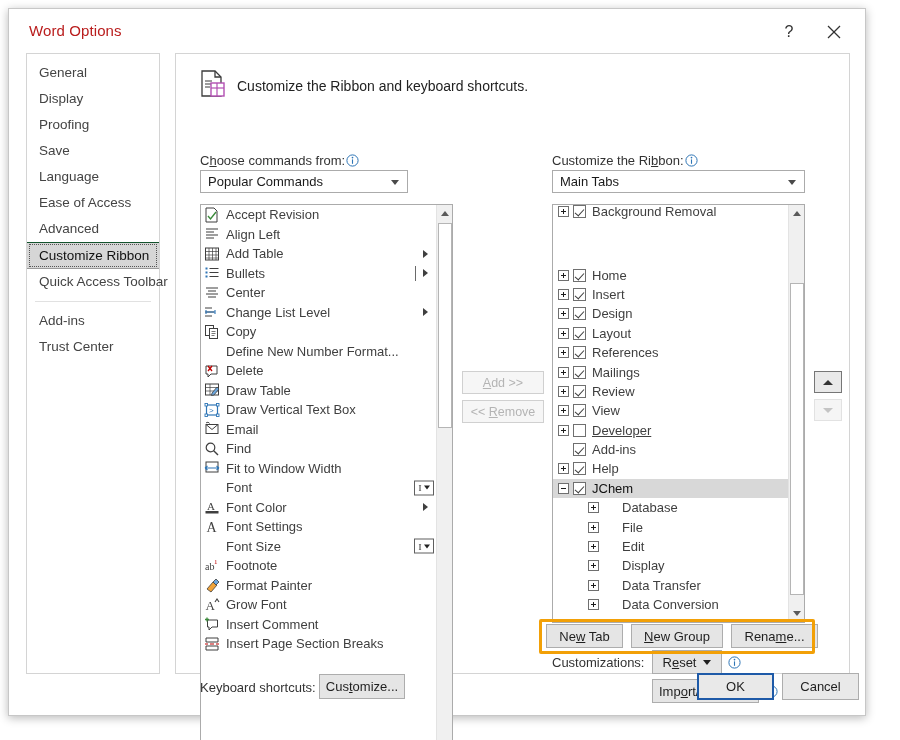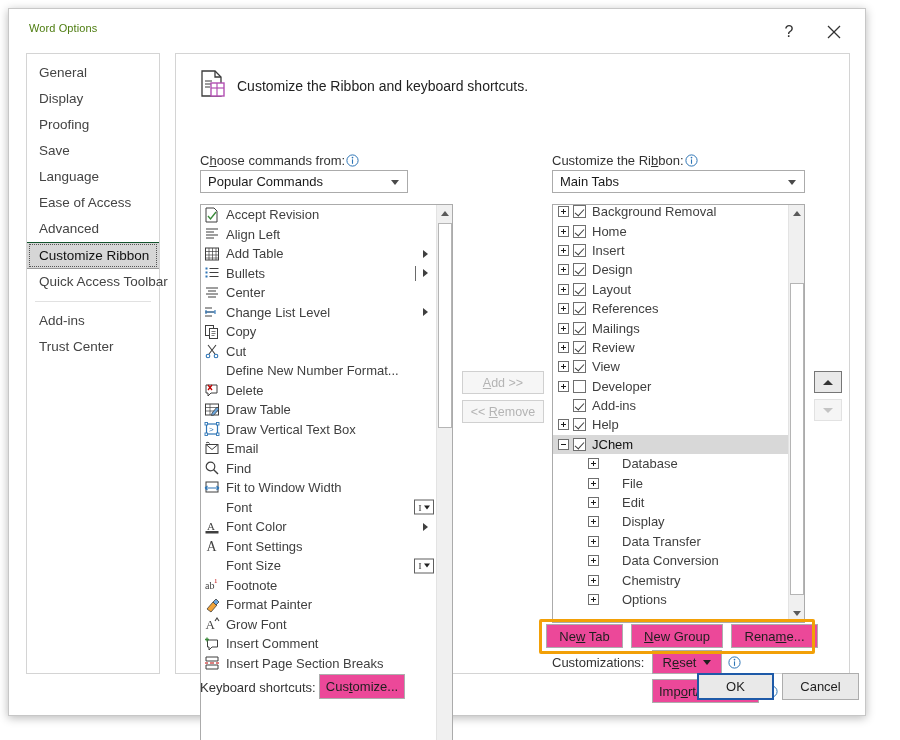--- a/index.html
+++ b/index.html
@@ -23,21 +23,21 @@
   }
 
   
   #titlebar {
     position: absolute; left: 0; top: 0;
     width: 100%; height: 44px;
     background: #ffffff;
   }
   #title-text {
     position: absolute; left: 20px; top: 13px;
-    font-size: 11px; color: #4d7c0f;
+    font-size: 15px; color: #b91c1c;
     letter-spacing: .1px;
   }
   .tb-btn {
     position: absolute; top: 8px;
     width: 42px; height: 30px;
     display: flex; align-items: center; justify-content: center;
     color: #333; background: transparent;
     border: none; cursor: default;
   }
   #help-btn { right: 55px; font-size: 16px; }
@@ -262,21 +262,21 @@
     width: 0; height: 0;
     border-left: 5px solid transparent;
     border-right: 5px solid transparent;
     border-top: 5px solid #333;
   }
   .tri-down.dis { border-top-color: #c4c4c4; }
 
   
   .btn {
     position: absolute;
-    background: #ec4899;
+    background: #e5e5e5;
     border: 1px solid #adadad;
     font-size: 13px; color: #1f1f1f;
     display: flex; align-items: center; justify-content: center;
     white-space: nowrap;
   }
   .btn .acc { text-decoration: underline; }
   .btn .dd {
     margin-left: 7px;
     width: 0; height: 0;
     border-left: 4.5px solid transparent;
@@ -454,30 +454,20 @@
             <span class="ico">
               <svg width="16" height="16" viewBox="0 0 16 16">
                 <rect x="1.5" y="1.5" width="8" height="10" fill="#fff" stroke="#3f3f3f" stroke-width="1"></rect>
                 <rect x="5.5" y="4.5" width="8" height="10" fill="#fff" stroke="#3f3f3f" stroke-width="1"></rect>
                 <path d="M7.5 7.5h4M7.5 9.5h4M7.5 11.5h3" stroke="#3f3f3f" stroke-width=".7"></path>
               </svg>
             </span>
             <span>Copy</span>
           </div>
           <div class="row">
-            <span class="ico">
-              <svg width="16" height="16" viewBox="0 0 16 16">
-                <path d="M4 2l7 9M12 2L5 11" stroke="#3f3f3f" stroke-width="1.1"></path>
-                <circle cx="4" cy="13" r="1.8" fill="none" stroke="#2e75b6" stroke-width="1.1"></circle>
-                <circle cx="12" cy="13" r="1.8" fill="none" stroke="#2e75b6" stroke-width="1.1"></circle>
-              </svg>
-            </span>
-            <span>Cut</span>
-          </div>
-          <div class="row">
             <span class="ico"></span>
             <span>Define New Number Format...</span>
           </div>
           <div class="row">
             <span class="ico">
               <svg width="16" height="16" viewBox="0 0 16 16">
                 <path d="M2 3h11v8H7l-3 3v-3H2z" fill="#fff" stroke="#3f3f3f" stroke-width="1"></path>
                 <path d="M4 3l4 5M8 3l-4 5" stroke="#c00000" stroke-width="1.3"></path>
               </svg>
             </span>
@@ -633,21 +623,21 @@
       <span>&lt;&lt; <span class="acc">R</span>emove</span>
     </div>
 
     <div class="listbox" style="left:376px; top:150px; width:253px; height:419px;">
       <div class="list-inner" id="tree-list" style="width: 235px; top: -3px;">
           <div class="trow" style="padding-left: 5px;">
             <span class="expander plus"></span>
             <span class="cbox checked"></span>
             <span>Background Removal</span>
           </div>
-          <div class="trow" style="padding-left: 5px;">
+          <div class="trow" style="padding-left: 5px; margin-top: 44px;">
             <span class="expander plus"></span>
             <span class="cbox checked"></span>
             <span>Home</span>
           </div>
           <div class="trow" style="padding-left: 5px;">
             <span class="expander plus"></span>
             <span class="cbox checked"></span>
             <span>Insert</span>
           </div>
           <div class="trow" style="padding-left: 5px;">
@@ -673,21 +663,21 @@
           <div class="trow" style="padding-left: 5px;">
             <span class="expander plus"></span>
             <span class="cbox checked"></span>
             <span>Review</span>
           </div>
           <div class="trow" style="padding-left: 5px;">
             <span class="expander plus"></span>
             <span class="cbox checked"></span>
             <span>View</span>
           </div>
-          <div class="trow" style="padding-left: 5px;">
+          <div class="trow" style="padding-left: 5px; text-decoration: underline;">
             <span class="expander plus"></span>
             <span class="cbox"></span>
             <span>Developer</span>
           </div>
           <div class="trow" style="padding-left: 5px;">
             <span class="expander hidden"></span>
             <span class="cbox checked"></span>
             <span>Add-ins</span>
           </div>
           <div class="trow" style="padding-left: 5px;">

